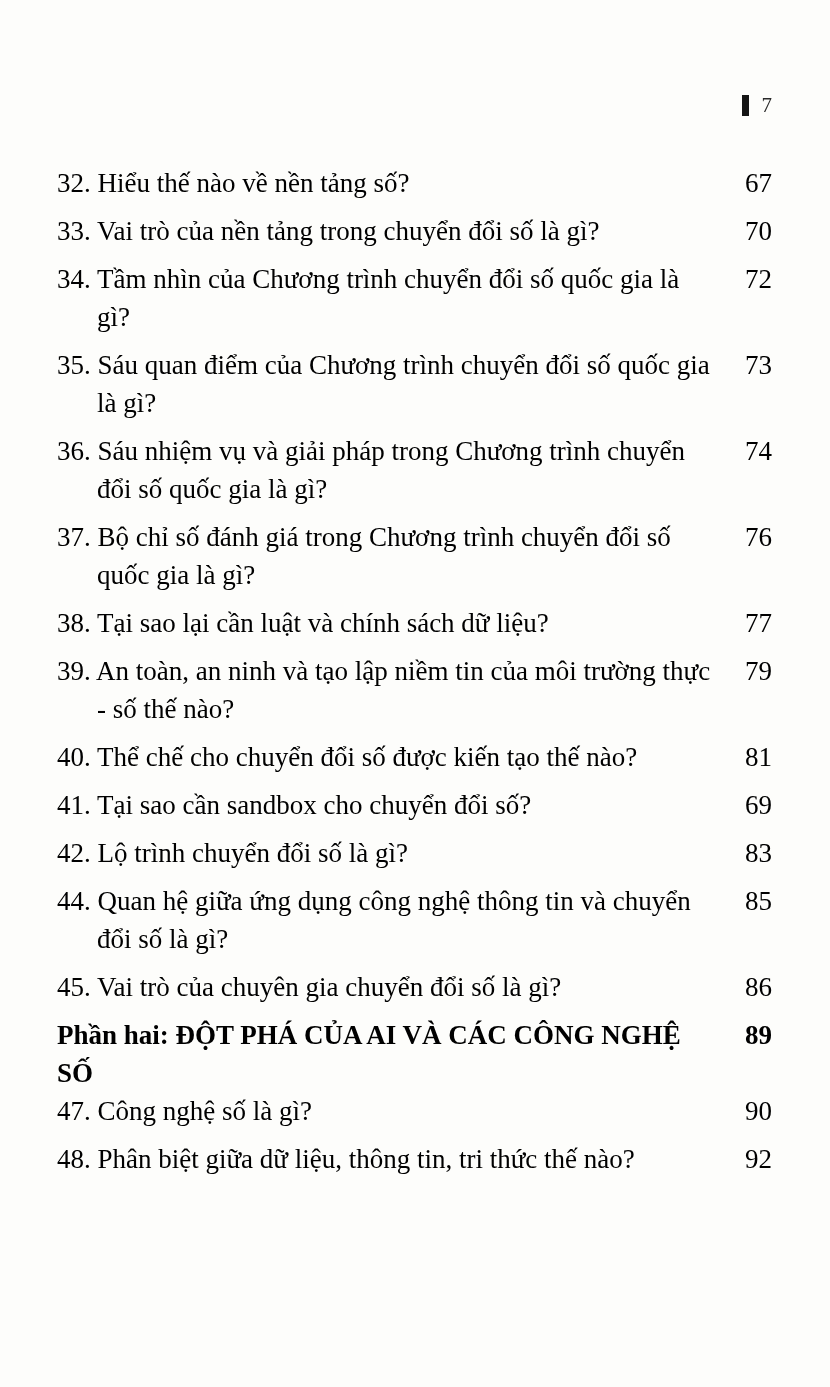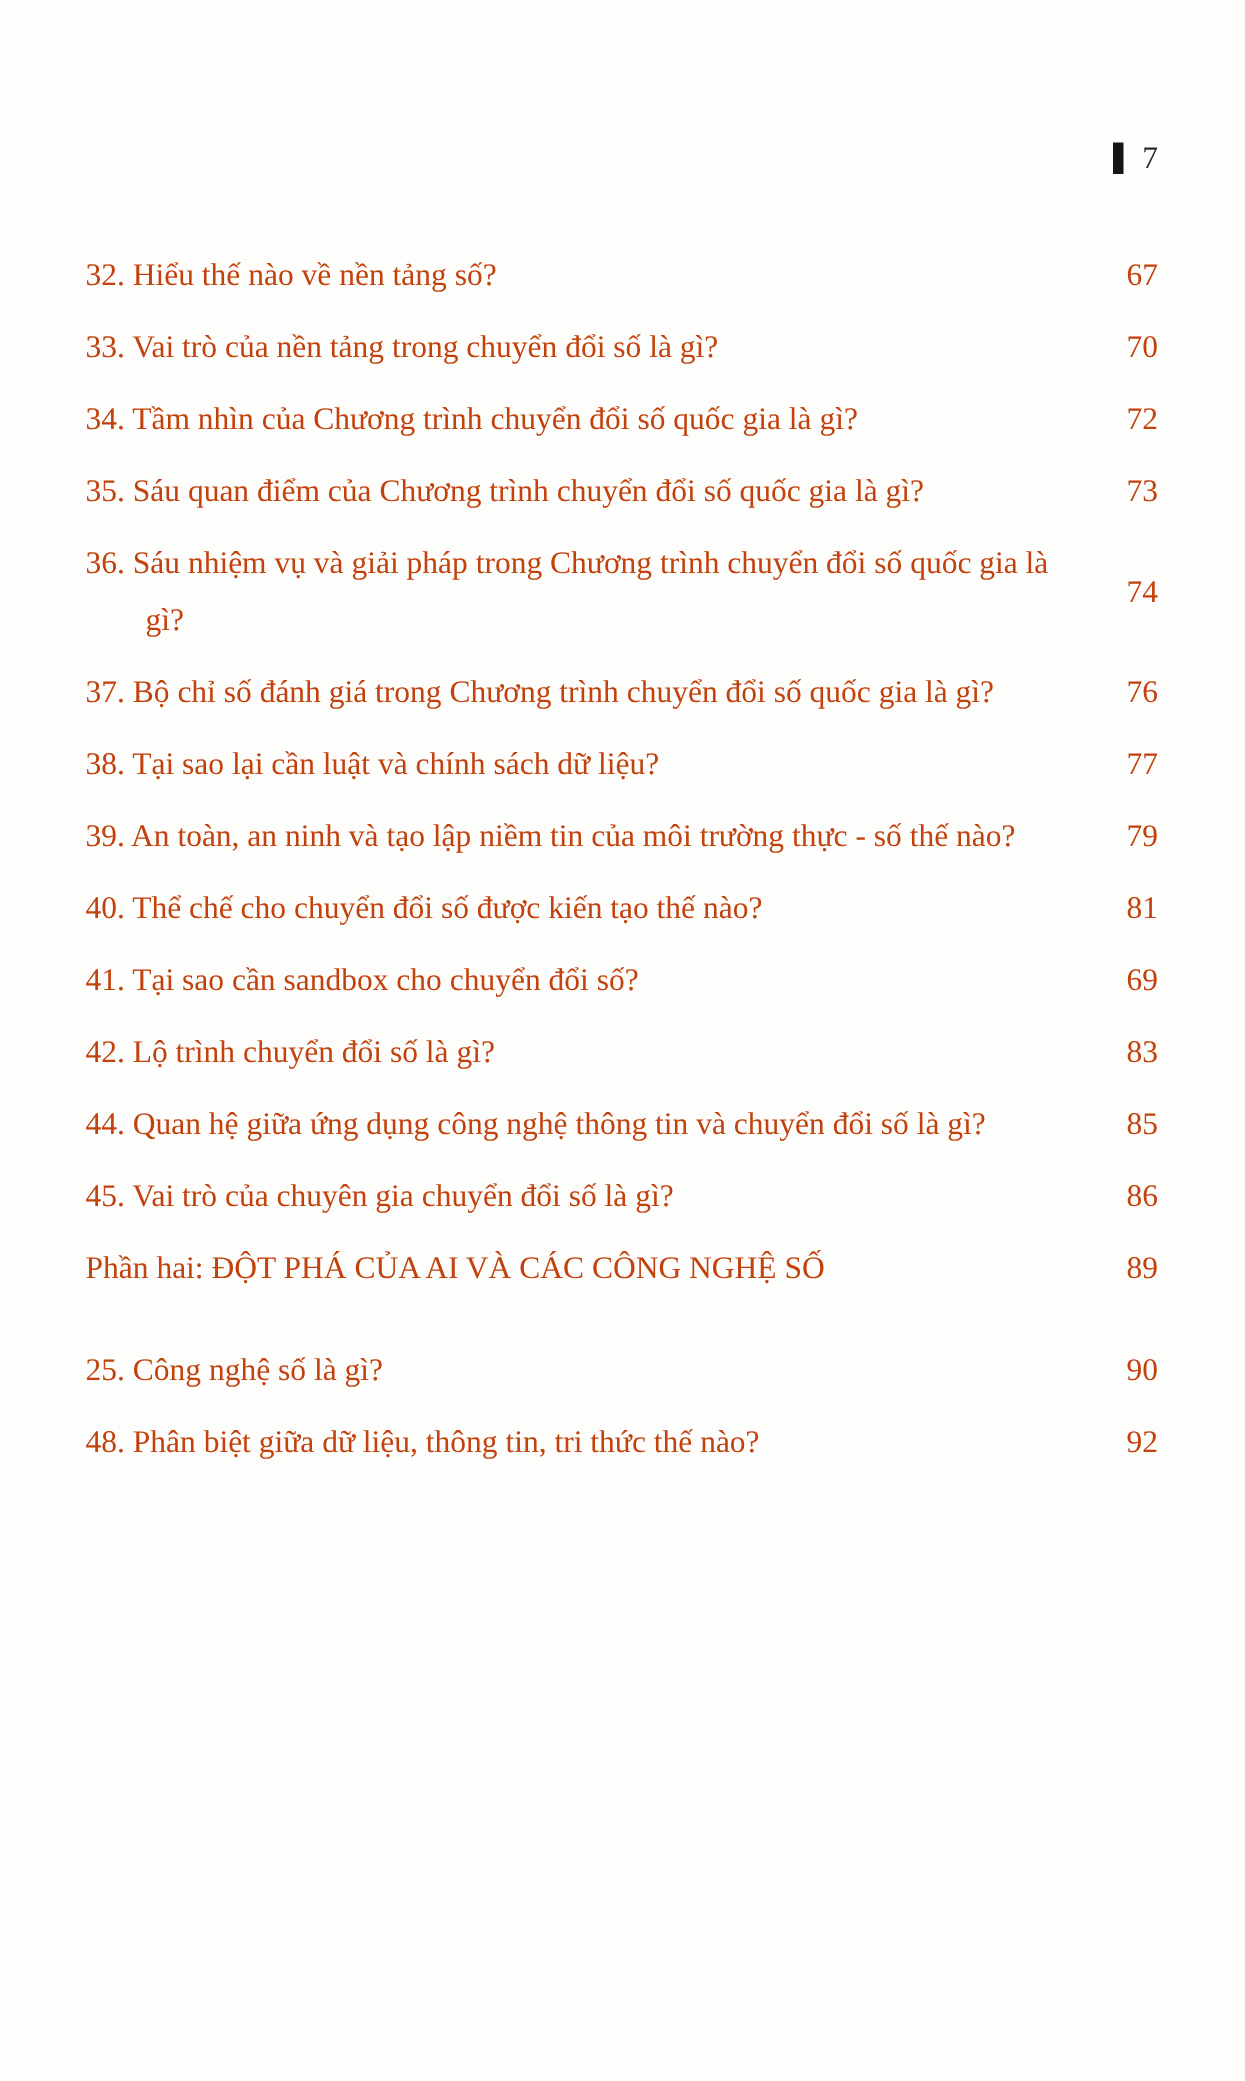--- a/index.html
+++ b/index.html
@@ -38,25 +38,25 @@
   .folio-number {
     font-size: 21px;
     color: #2a2a2a;
   }
   
   .toc {
     margin-top: 46px;
   }
   .toc-row {
     display: flex;
-    align-items: center;
-    font-size: 21px;
+    align-items: flex-start;
+    font-size: 27px;
     line-height: 38px;
     margin-bottom: 10px;
-    color: #c2410c;
+    color: #000000;
   }
   .toc-label {
     flex: 1 1 auto;
     padding-left: 40px;
     text-indent: -40px;
     padding-right: 18px;
   }
   .toc-page {
     flex: 0 0 42px;
     text-align: right;
@@ -65,23 +65,23 @@
   .toc-row.section {
     margin-top: 4px;
     margin-bottom: 12px;
   }
   .toc-row.section .toc-label {
     padding-left: 0;
     text-indent: 0;
     letter-spacing: 0.3px;
   }
   .toc-row.section-bold {
-    font-weight: normal;
+    font-weight: bold;
     margin-top: 8px;
-    margin-bottom: 30px;
+    margin-bottom: 0;
   }
   .toc-row.section-bold .toc-label {
     padding-left: 0;
     text-indent: 0;
   }
 </style>
 </head>
 <body>
 
 <div class="page">
@@ -142,21 +142,21 @@
       </div>
       <div class="toc-row">
         <span class="toc-label">45. Vai trò của chuyên gia chuyển đổi số là gì?</span>
         <span class="toc-page">86</span>
       </div>
       <div class="toc-row section-bold">
         <span class="toc-label">Phần hai: ĐỘT PHÁ CỦA AI VÀ CÁC CÔNG NGHỆ SỐ</span>
         <span class="toc-page">89</span>
       </div>
       <div class="toc-row">
-        <span class="toc-label">25. Công nghệ số là gì?</span>
+        <span class="toc-label">47. Công nghệ số là gì?</span>
         <span class="toc-page">90</span>
       </div>
       <div class="toc-row">
         <span class="toc-label">48. Phân biệt giữa dữ liệu, thông tin, tri thức thế nào?</span>
         <span class="toc-page">92</span>
       </div>
     </div>
 
 </div>
 

